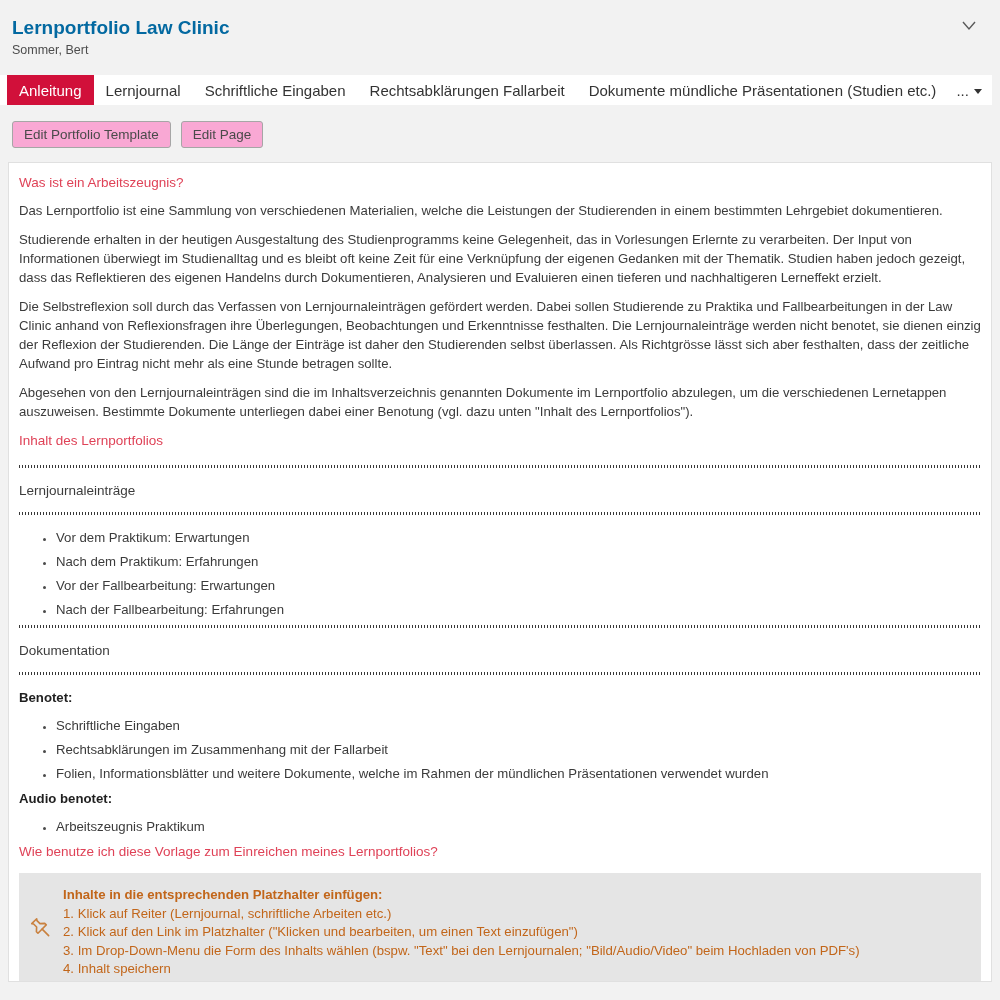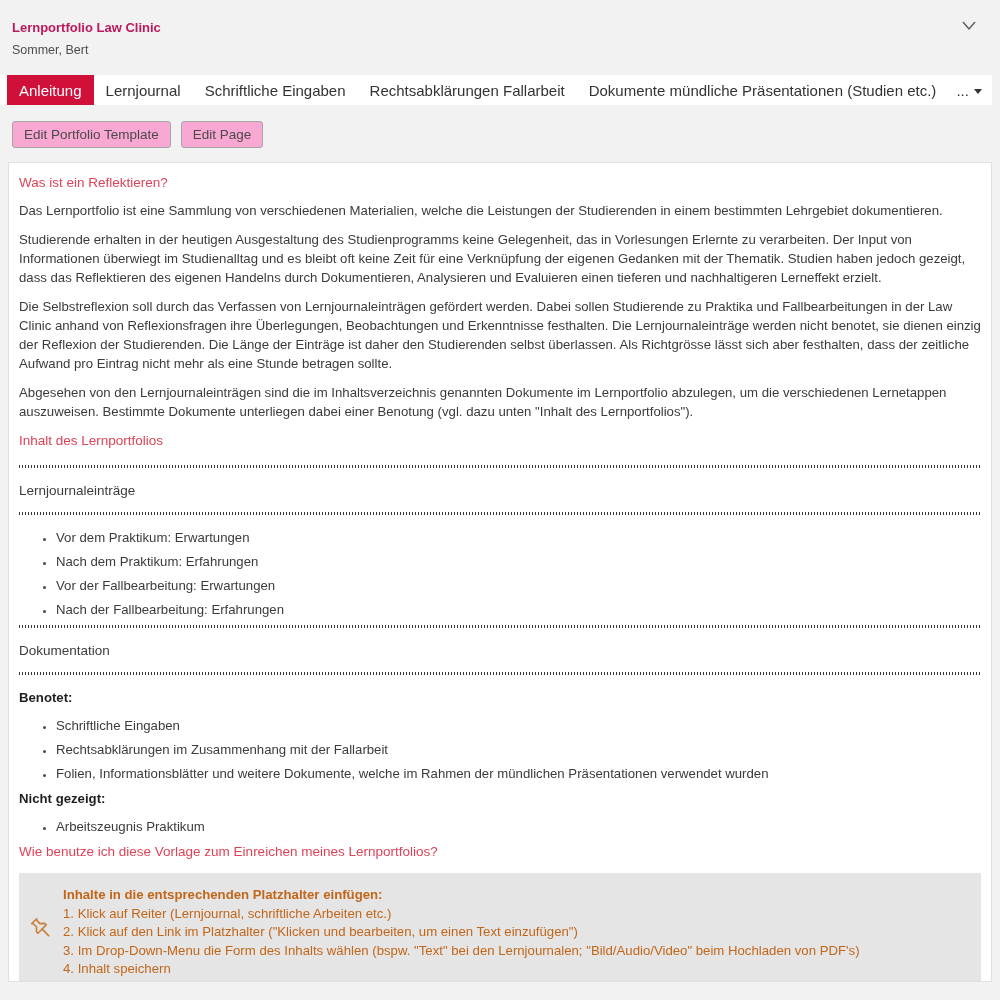--- a/index.html
+++ b/index.html
@@ -4,21 +4,21 @@
 <style>
   html,body{margin:0;padding:0;}
   body{
     width:1000px;height:1000px;overflow:hidden;
     background:#f2f2f2;
     font-family:"Liberation Sans","DejaVu Sans",sans-serif;
     color:#3b3b3b;
   }
   
   .page-header{position:relative;padding:16px 12px 6px 12px;}
-  .page-title{font-size:13px;font-weight:bold;color:#be185d;margin:0;line-height:24px;}
+  .page-title{font-size:19px;font-weight:bold;color:#0369a1;margin:0;line-height:24px;}
   .page-subtitle{font-size:12.5px;color:#4d4d4d;margin-top:3px;}
   .header-chevron{position:absolute;top:18px;right:22px;cursor:pointer;}
   
   .tabbar{
     margin-top:12px;margin-right:8px;background:#fff;
     display:flex;align-items:stretch;height:30px;padding-left:7px;
     font-size:15px;color:#333;
   }
   .tab{display:flex;align-items:center;padding:0 12px;cursor:pointer;white-space:nowrap;}
   .tab.active{background:#d1103a;color:#fff;}
@@ -87,21 +87,21 @@
   </div>
 </nav>
 
 <div class="toolbar">
   <button class="btn">Edit Portfolio Template</button>
   <button class="btn">Edit Page</button>
 </div>
 
 <main class="panel">
 
-  <a class="red-link">Was ist ein Reflektieren?</a>
+  <a class="red-link">Was ist ein Arbeitszeugnis?</a>
 
   <p class="body-p">Das Lernportfolio ist eine Sammlung von verschiedenen Materialien, welche die Leistungen der Studierenden in einem bestimmten Lehrgebiet dokumentieren.</p>
   <p class="body-p">Studierende erhalten in der heutigen Ausgestaltung des Studienprogramms keine Gelegenheit, das in Vorlesungen Erlernte zu verarbeiten. Der Input von Informationen überwiegt im Studienalltag und es bleibt oft keine Zeit für eine Verknüpfung der eigenen Gedanken mit der Thematik. Studien haben jedoch gezeigt, dass das Reflektieren des eigenen Handelns durch Dokumentieren, Analysieren und Evaluieren einen tieferen und nachhaltigeren Lerneffekt erzielt.</p>
   <p class="body-p">Die Selbstreflexion soll durch das Verfassen von Lernjournaleinträgen gefördert werden. Dabei sollen Studierende zu Praktika und Fallbearbeitungen in der Law Clinic anhand von Reflexionsfragen ihre Überlegungen, Beobachtungen und Erkenntnisse festhalten. Die Lernjournaleinträge werden nicht benotet, sie dienen einzig der Reflexion der Studierenden. Die Länge der Einträge ist daher den Studierenden selbst überlassen. Als Richtgrösse lässt sich aber festhalten, dass der zeitliche Aufwand pro Eintrag nicht mehr als eine Stunde betragen sollte.</p>
   <p class="body-p">Abgesehen von den Lernjournaleinträgen sind die im Inhaltsverzeichnis genannten Dokumente im Lernportfolio abzulegen, um die verschiedenen Lernetappen auszuweisen. Bestimmte Dokumente unterliegen dabei einer Benotung (vgl. dazu unten "Inhalt des Lernportfolios").</p>
 
   <a class="red-link">Inhalt des Lernportfolios</a>
 
   <div class="dotted-sep"></div>
 
@@ -122,21 +122,21 @@
 
   <div class="dotted-sep"></div>
 
   <div class="bold-label">Benotet:</div>
   <ul class="bullets">
     <li>Schriftliche Eingaben</li>
     <li>Rechtsabklärungen im Zusammenhang mit der Fallarbeit</li>
     <li>Folien, Informationsblätter und weitere Dokumente, welche im Rahmen der mündlichen Präsentationen verwendet wurden</li>
   </ul>
 
-  <div class="bold-label">Nicht gezeigt:</div>
+  <div class="bold-label">Audio benotet:</div>
   <ul class="bullets">
     <li>Arbeitszeugnis Praktikum</li>
   </ul>
 
   <a class="red-link">Wie benutze ich diese Vorlage zum Einreichen meines Lernportfolios?</a>
 
   <div class="infobox">
     <span class="pin-icon">
       <svg width="30" height="30" viewBox="0 0 24 24">
         <g transform="rotate(-45 12 12)" fill="none" stroke="#c9813f" stroke-width="1.3" stroke-linejoin="round" stroke-linecap="round">

